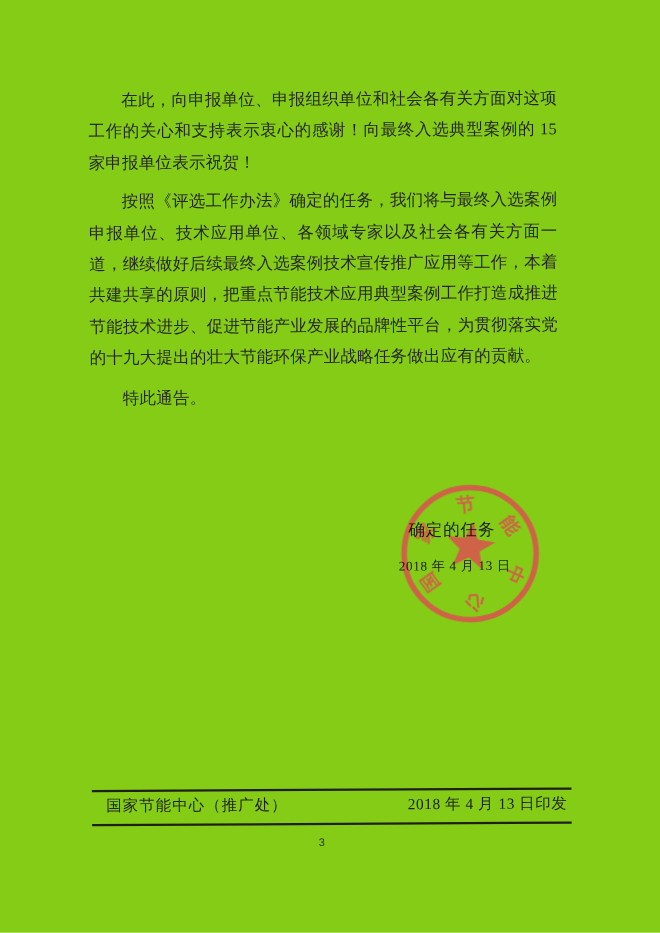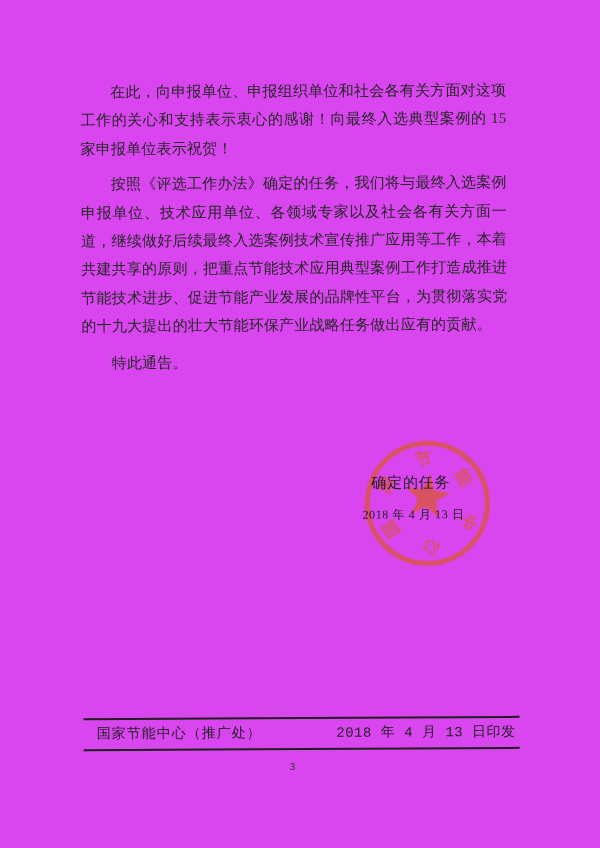--- a/index.html
+++ b/index.html
@@ -5,21 +5,21 @@
   html, body { margin: 0; padding: 0; }
   body {
     width: 600px; height: 848px;
     background: #ffffff;
     font-family: "Liberation Serif", "DejaVu Serif", serif;
     overflow: hidden;
   }
   .page {
     position: relative;
     width: 600px; height: 848px;
-    background: #d946ef;
+    background: #84cc16;
     overflow: hidden;
   }
   .scan {
     position: absolute; inset: 0;
     transform: rotate(-0.3deg);
     transform-origin: 50% 50%;
   }
   .doc-body {
     position: absolute;
     left: 82px; top: 77px; width: 426px;
@@ -65,21 +65,21 @@
   .footer-line.top { top: 717px; }
   .footer-line.bottom { top: 748px; }
   .footer-left {
     position: absolute; left: 95px; top: 724px;
     font-size: 14px; line-height: 18px; letter-spacing: 1px;
     color: #1f1f1f; white-space: nowrap; text-align: right;
   }
   .footer-right {
     position: absolute; right: 86px; top: 724px;
     font-size: 14px; line-height: 18px; letter-spacing: 0.5px;
-    color: #1f1f1f; white-space: nowrap; font-family: Liberation Mono, monospace;
+    color: #1f1f1f; white-space: nowrap;
   }
   .page-num {
     position: absolute; left: 288px; top: 761px;
     font-size: 10px; color: #333333;
     font-family: "Liberation Sans", "DejaVu Sans", sans-serif;
   }
 </style>
 </head>
 <body>
 

